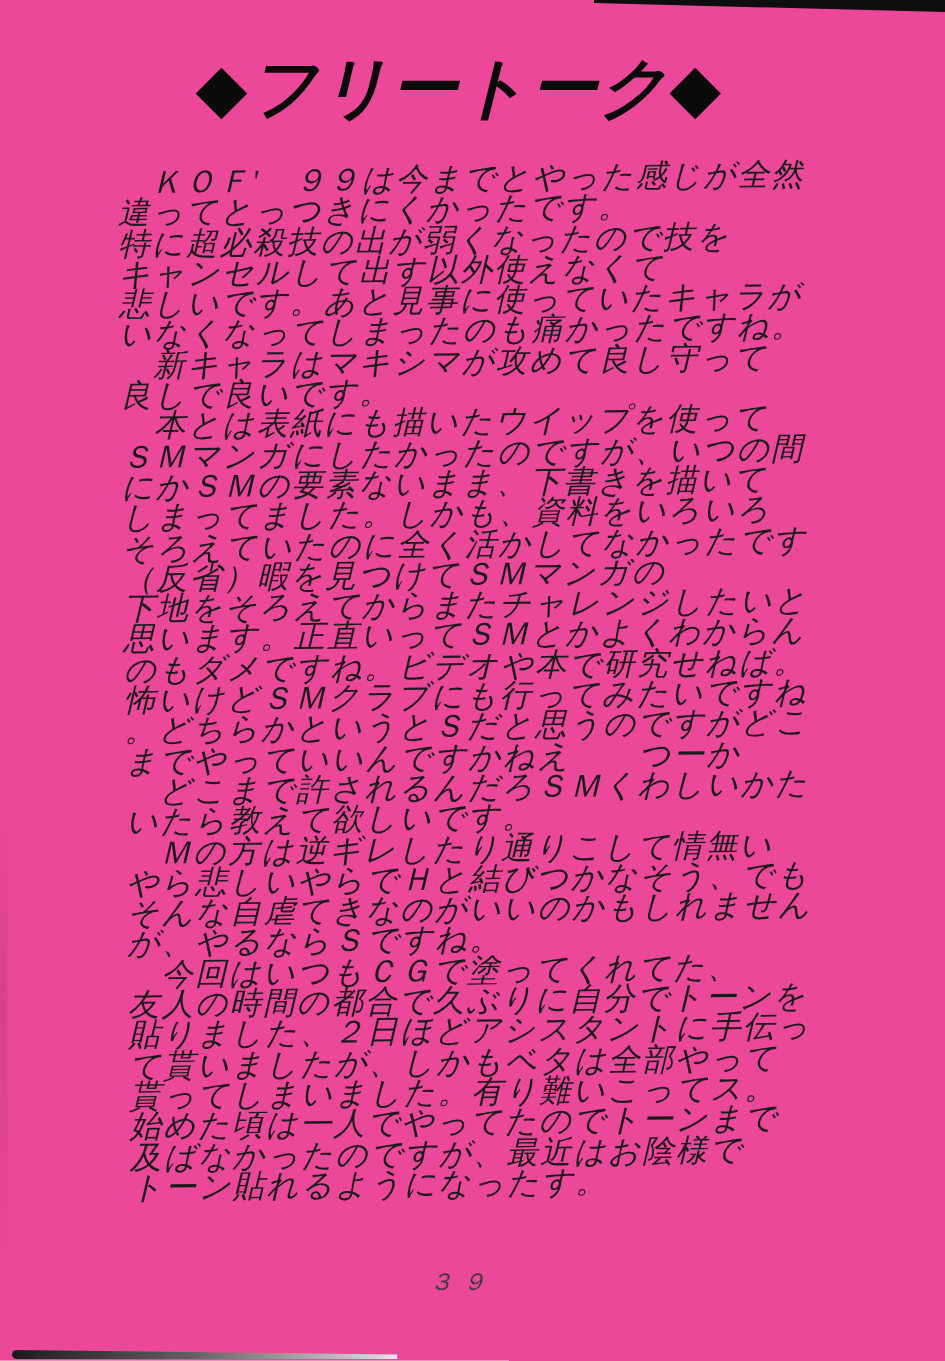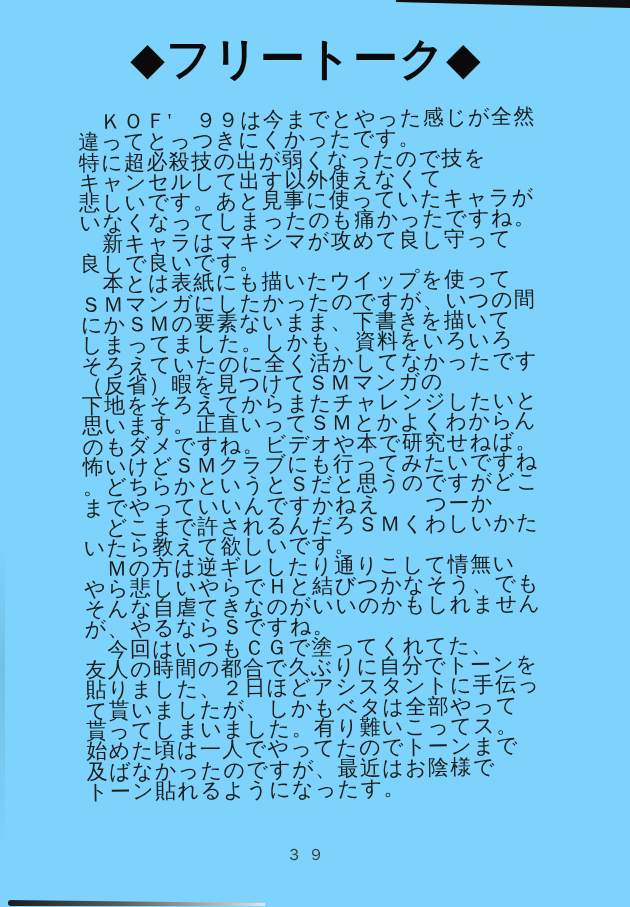--- a/index.html
+++ b/index.html
@@ -5,21 +5,22 @@
   html, body { margin: 0; padding: 0; }
   body {
     width: 630px; height: 907px;
     background: #fdfdfc;
     overflow: hidden;
     position: relative;
     font-family: "Liberation Serif", "DejaVu Serif", serif;
   }
   .page {
     position: absolute; inset: 0;
-    background: #7dd3fc;
+    background: #ec4899;
+    font-style: italic;
   }
   
   .edge-top {
     position: absolute; top: 0; left: 396px;
     width: 234px; height: 8px;
     background: #0e0e0e;
     clip-path: polygon(0 0, 100% 0, 100% 100%, 0 26%);
   }
   
   .edge-bottom {

